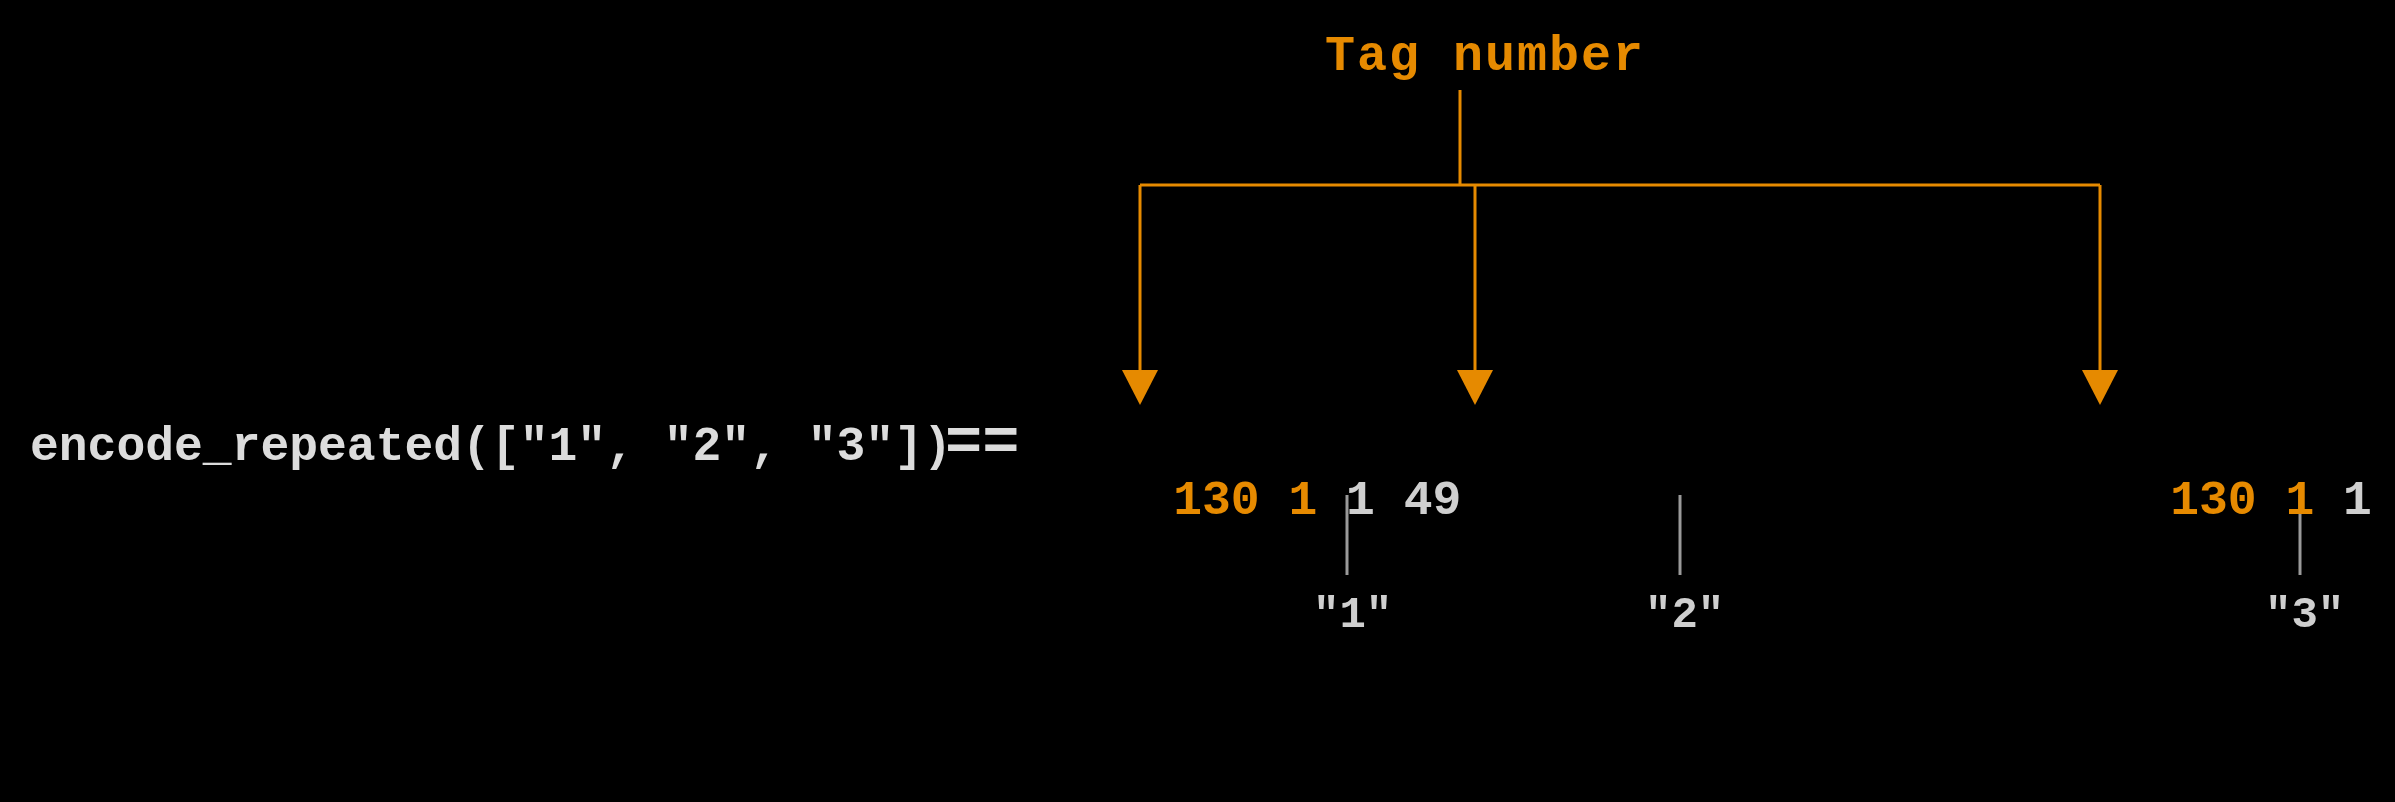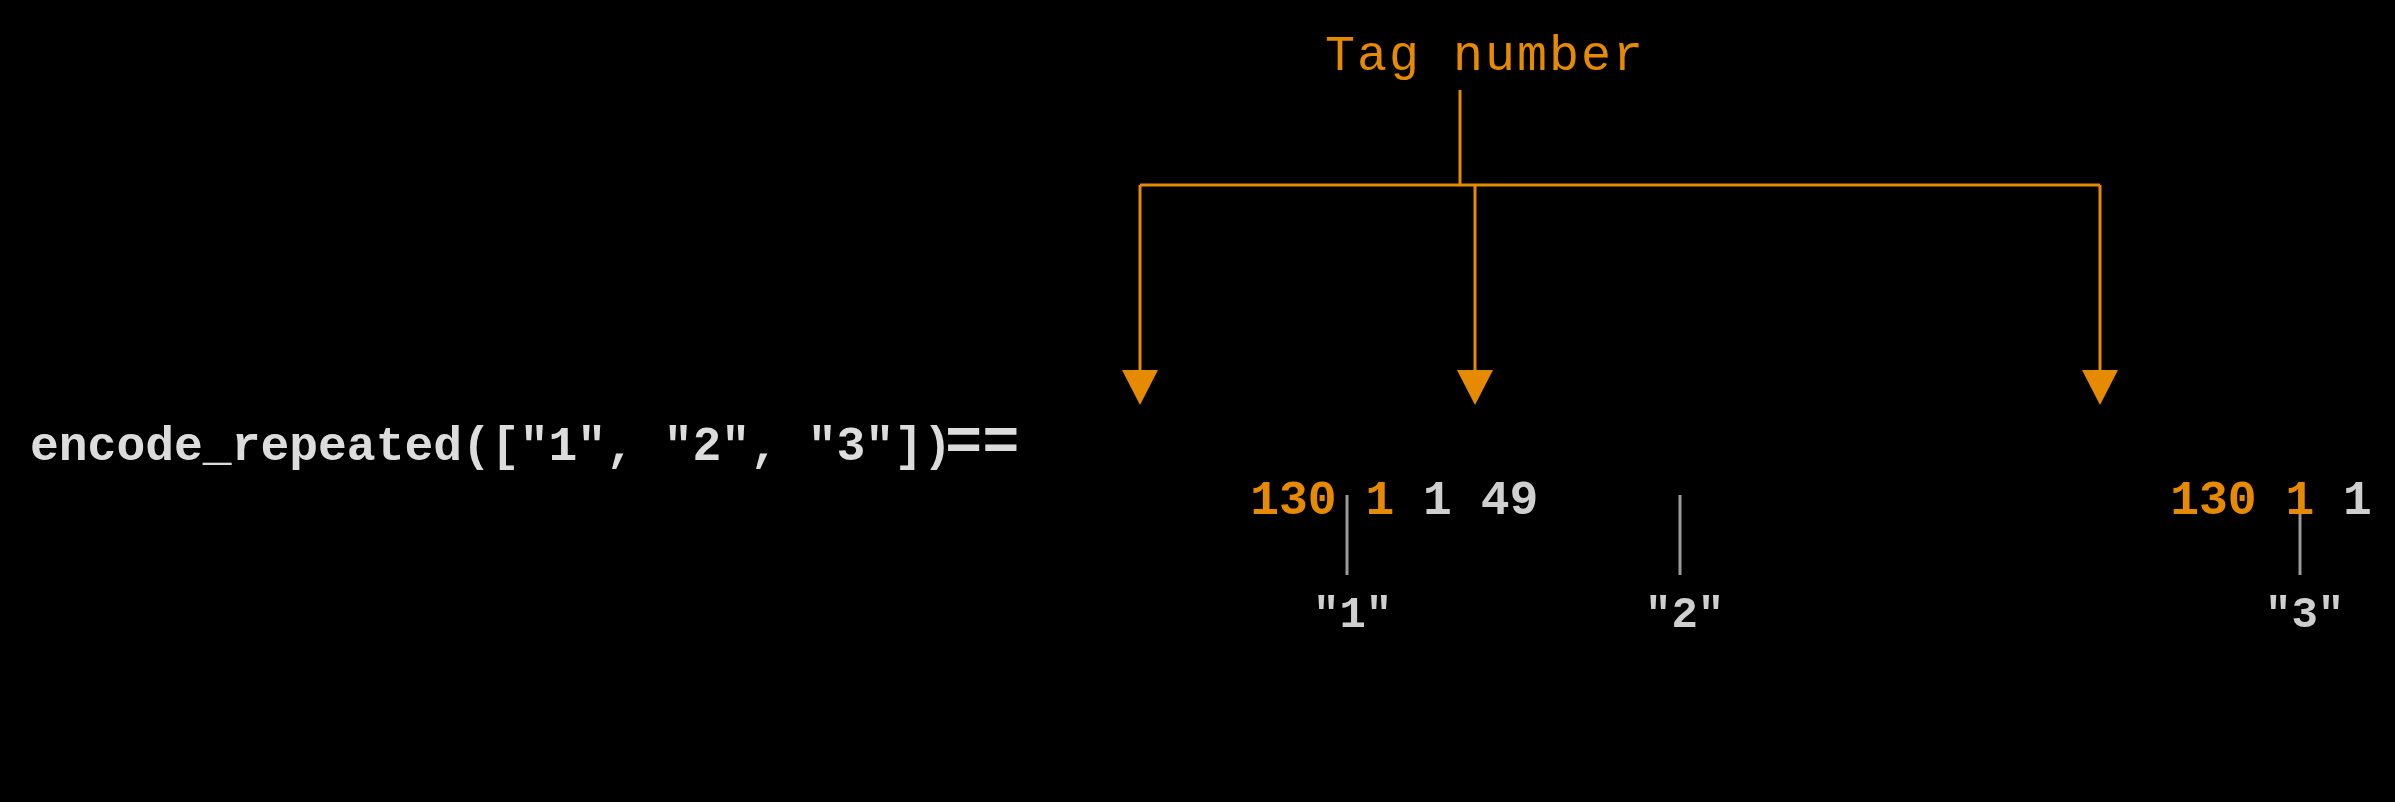--- a/index.html
+++ b/index.html
@@ -14,21 +14,21 @@
   }
   .stage {
     position: relative;
     width: 2395px;
     height: 802px;
   }
   .abs { position: absolute; }
   .mono { font-family: inherit; white-space: pre; }
   .tag-label {
     color: #e68a00;
-    font-weight: 400;
+    font-weight: 700;
     font-size: 50px;
     letter-spacing: 2px;
   }
   .expr {
     font-size: 48px;
     font-weight: 700;
     color: #dcdcdc;
   }
   .eq {
     font-size: 62px;
@@ -74,21 +74,21 @@
 
     <line class="grey-stroke" x1="1347" y1="495" x2="1347" y2="575"></line>
     <line class="grey-stroke" x1="1680" y1="495" x2="1680" y2="575"></line>
     <line class="grey-stroke" x1="2300" y1="495" x2="2300" y2="575"></line>
   </svg>
 
   <div class="abs mono expr" style="left:30px; top:420px;">encode_repeated(["1", "2", "3"])</div>
 
   <div class="abs mono eq" style="left:945px; top:408px;">==</div>
 
-  <div class="abs mono bytes" style="left:1135px; top:420px;text-align:right;">
+  <div class="abs mono bytes" style="left:1058px; top:420px;text-align:right;">
     <span class="orange">130</span><span> </span><span class="orange">1</span><span> </span><span class="grey">1</span><span> </span><span class="grey">49</span>
   </div>
 
 
   <div class="abs mono bytes" style="left:2055px; top:420px;">
     <span class="orange">130</span><span> </span><span class="orange">1</span><span> </span><span class="grey">1</span><span> </span>
   </div>
 
   <div class="abs mono value-label" style="left:1313px; top:590px;">"1"</div>
 

